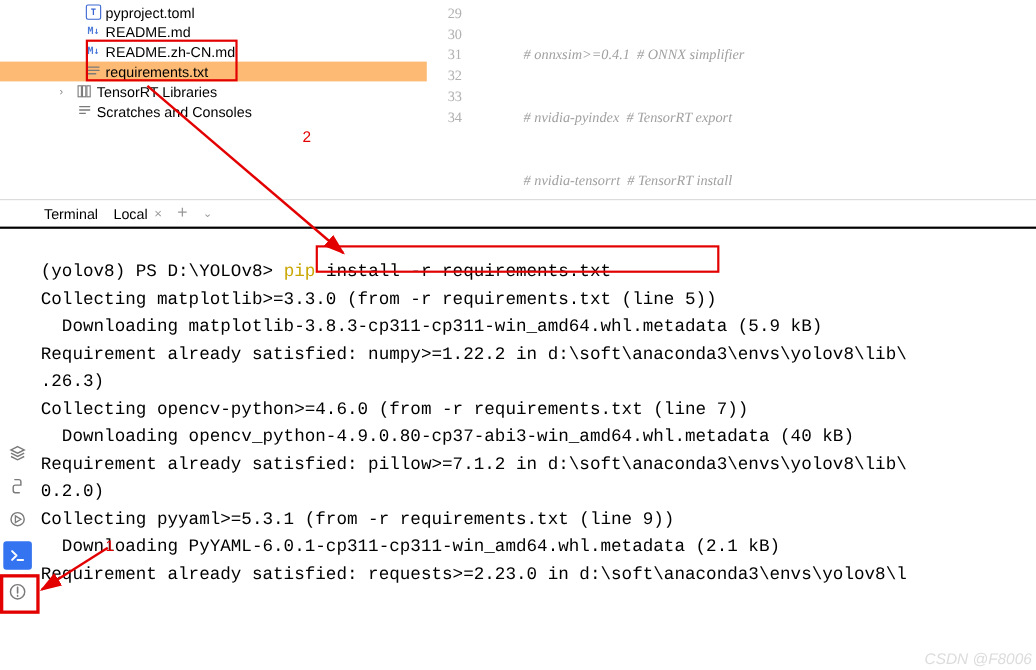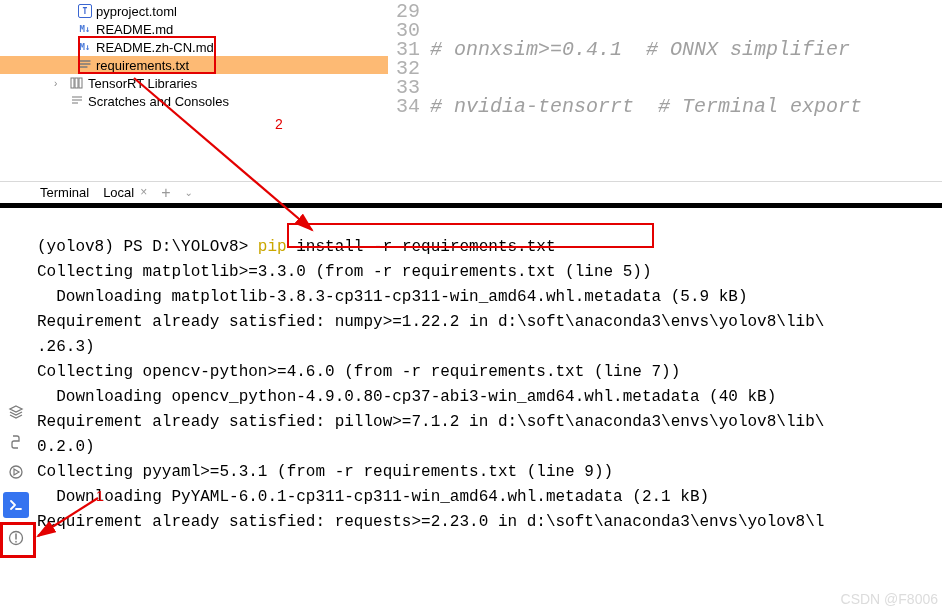--- a/index.html
+++ b/index.html
@@ -57,42 +57,43 @@
   left: 78px;
   top: 36px;
   width: 138px;
   height: 38px;
   border: 2px solid #e30000;
   pointer-events:none;
 }
 .editor {
   flex: 1;
   padding-top: 2px;
-  font-family: Liberation Mono, monospace;
-  font-size: 20px;
+  font-family: Liberation Serif, serif;
+  font-size: 13px;
   line-height: 19px;
   display:flex;
+  gap:16px;
 }
 .gutter {
   width: 42px;
   text-align: right;
   color: #b0b0b0;
   padding-right: 10px;
 }
 .gutter div { height:19px; }
 .code { flex:1; white-space: pre; overflow:hidden;}
-.code-line { height:19px; color:#a0a0a0; font-style: italic;}
+.code-line { height:19px; color:#a0a0a0; font-style: italic; margin-left: 30px;}
 .terminal-tabbar {
   display:flex;
   align-items:center;
   height: 26px;
   padding-left: 40px;
   gap: 14px;
   font-size: 13px;
-  border-bottom: 5px solid #000000;
+  border-bottom: 2px solid #000000;
 }
 .term-tab-title { font-weight: 500;}
 .term-tab-local { display:flex; align-items:flex-start; gap:6px; color:#000;}
 .tab-x { color:#999; font-size:12px;}
 .tab-plus { color:#999; font-size:16px;}
 .tab-chev { color:#999; font-size:10px;}
 .terminal-body {
   font-family: "Consolas","Courier New",monospace;
   font-size: 16px;
   line-height: 25px;
@@ -154,20 +155,21 @@
 .anno1 { left: 96px; top: 488px; }
 .anno2 { left: 275px; top: 116px; }
 svg.arrow { position:absolute; pointer-events:none; }
 .watermark {
   position:absolute;
   right: 4px;
   bottom: 2px;
   color: #dcdcdc;
   font-size: 14px;
   font-family: Arial,sans-serif;
+  font-style: italic;
 }
 </style>
 </head>
 <body>
 
 <div class="top-area">
   <div class="project-tree">
     <div class="tree-item">
       <span class="ficon ic-toml">T</span>
       <span>pyproject.toml</span>
@@ -214,21 +216,22 @@
     <div class="gutter">
       <div>29</div>
       <div>30</div>
       <div>31</div>
       <div>32</div>
       <div>33</div>
       <div>34</div>
     </div>
     <div class="code">
       <div class="code-line"># onnxsim&gt;=0.4.1  # ONNX simplifier</div>
-      <div class="code-line"># nvidia-tensorrt  # Terminal export</div>
+      <div class="code-line"># nvidia-pyindex  # TensorRT export</div>
+      <div class="code-line"># nvidia-tensorrt  # TensorRT install</div>
       
       
       
     </div>
   </div>
 </div>
 
 <div class="terminal-tabbar">
   <span class="term-tab-title">Terminal</span>
   <span class="term-tab-local">

